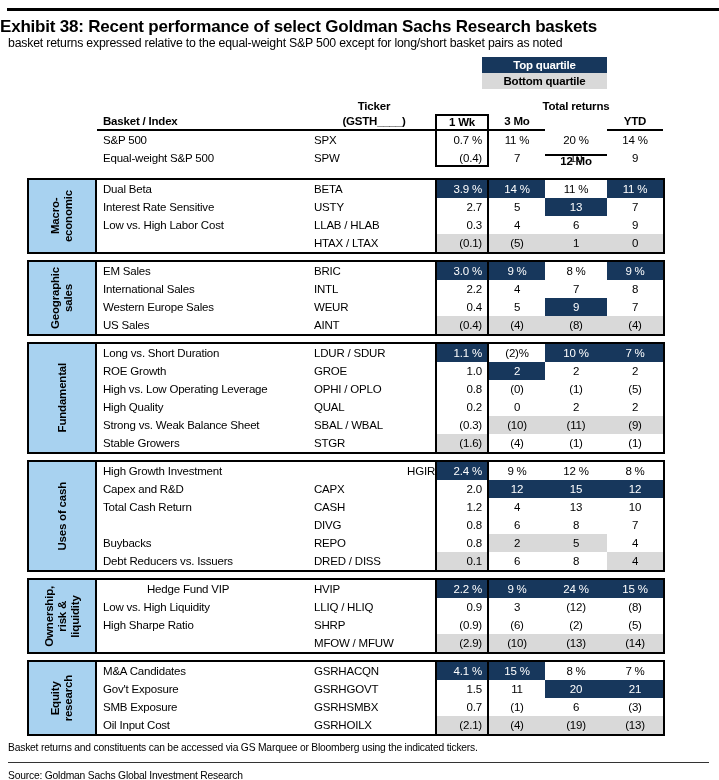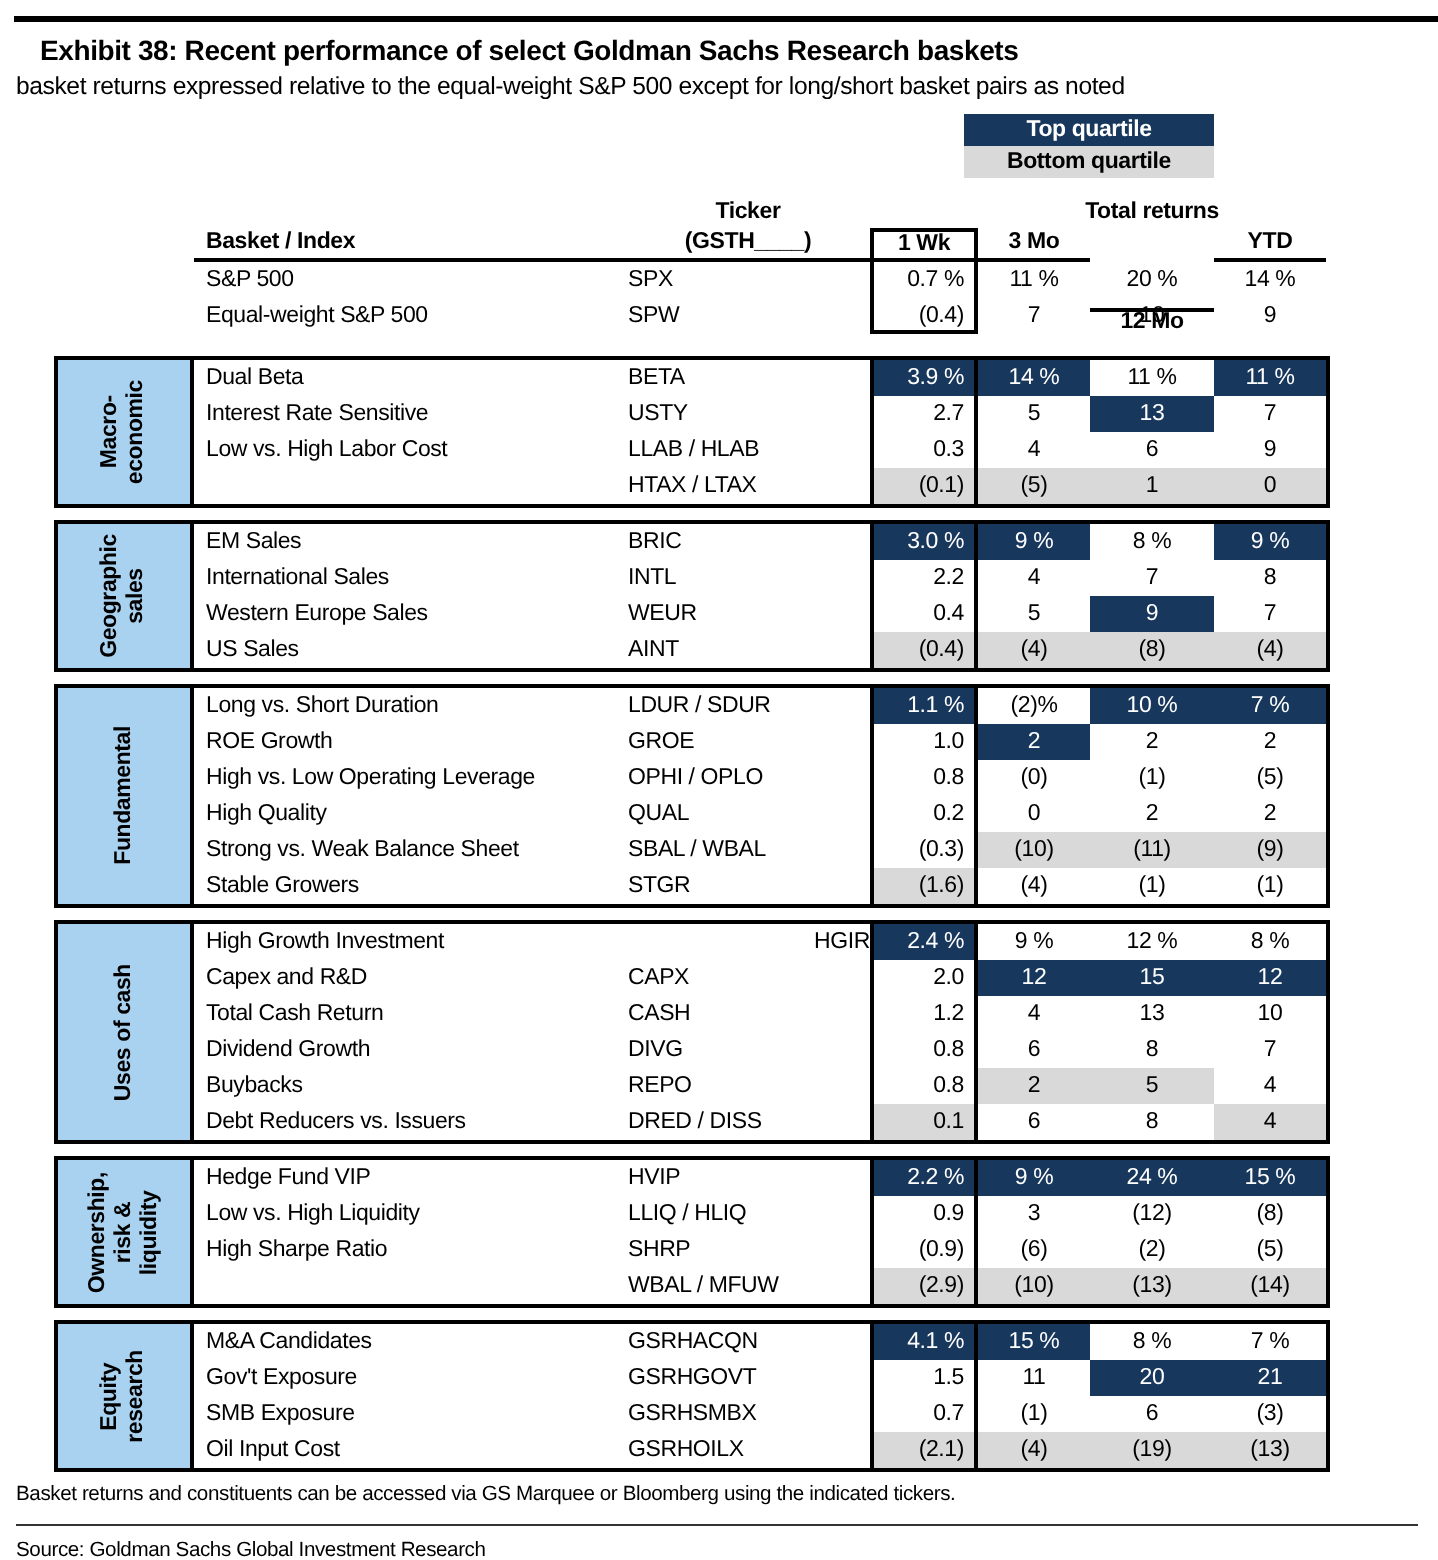--- a/index.html
+++ b/index.html
@@ -1,20 +1,20 @@
 <!DOCTYPE html>
 <html><head>
 <meta charset="utf-8">
 <style>
   * { margin:0; padding:0; box-sizing:border-box; }
   body { background:#fff; font-family:"Liberation Sans", sans-serif; }
   .page { position:relative; width:719px; height:780px; background:#fff; color:#000; overflow:hidden; }
 
   .top-rule { position:absolute; left:7px; right:0; top:8px; border-top:3px solid #000; }
-  .title { position:absolute; left:20px; top:17px; font-size:14px; font-weight:bold; letter-spacing:-0.2px; }
+  .title { position:absolute; left:0; top:17px; font-size:17px; font-weight:bold; letter-spacing:-0.2px; }
   .subtitle { position:absolute; left:8px; top:36px; font-size:12.3px; letter-spacing:-0.2px; }
 
   .legend { position:absolute; left:482px; top:57px; width:125px; }
   .legend-row { height:16px; line-height:16px; text-align:center; font-weight:bold; font-size:11.5px; letter-spacing:-0.2px; }
 
   .table-wrap { position:absolute; left:27px; top:98px; }
 
   .grid-cols { display:grid; grid-template-columns:68px 216px 122px 54px 56px 62px 56px; }
   #hdr-grid { grid-template-rows:16px 17px 18px 18px; width:638px;
               border-left:2px solid transparent; border-right:2px solid transparent; }
@@ -202,21 +202,20 @@
           <div class="cell c-num c-wk" style="grid-area: 2 / 4;">2.0</div>
           <div class="cell c-num hl-top" style="grid-area: 2 / 5;">12</div>
           <div class="cell c-num hl-top" style="grid-area: 2 / 6;">15</div>
           <div class="cell c-num hl-top" style="grid-area: 2 / 7;">12</div>
           <div class="cell c-name" style="grid-area: 3 / 2;">Total Cash Return</div>
           <div class="cell c-ticker" style="grid-area: 3 / 3;">CASH</div>
           <div class="cell c-num c-wk" style="grid-area: 3 / 4;">1.2</div>
           <div class="cell c-num" style="grid-area: 3 / 5;">4</div>
           <div class="cell c-num" style="grid-area: 3 / 6;">13</div>
           <div class="cell c-num" style="grid-area: 3 / 7;">10</div>
-          <div class="cell c-name" style="grid-area: 4 / 2;">Dividend Growth</div>
           <div class="cell c-ticker" style="grid-area: 4 / 3;">DIVG</div>
           <div class="cell c-num c-wk" style="grid-area: 4 / 4;">0.8</div>
           <div class="cell c-num" style="grid-area: 4 / 5;">6</div>
           <div class="cell c-num" style="grid-area: 4 / 6;">8</div>
           <div class="cell c-num" style="grid-area: 4 / 7;">7</div>
           <div class="cell c-name" style="grid-area: 5 / 2;">Buybacks</div>
           <div class="cell c-ticker" style="grid-area: 5 / 3;">REPO</div>
           <div class="cell c-num c-wk" style="grid-area: 5 / 4;">0.8</div>
           <div class="cell c-num hl-bottom" style="grid-area: 5 / 5;">2</div>
           <div class="cell c-num hl-bottom" style="grid-area: 5 / 6;">5</div>
@@ -227,39 +226,39 @@
           <div class="cell c-num" style="grid-area: 6 / 5;">6</div>
           <div class="cell c-num" style="grid-area: 6 / 6;">8</div>
           <div class="cell c-num hl-bottom" style="grid-area: 6 / 7;">4</div>
         </div>
         <div class="grid-cols group">
           <div class="glabel-cell" style="grid-area: 1 / 1 / span 4;">
             <div class="glabel-text">Ownership,
 risk &amp;
 liquidity</div>
           </div>
-          <div class="cell c-name" style="grid-area: 1 / 2;">Hedge Fund VIP</div>
+          <div class="cell c-name" style="grid-area: 1 / 2; margin-left: 44px;">Hedge Fund VIP</div>
           <div class="cell c-ticker" style="grid-area: 1 / 3;">HVIP</div>
           <div class="cell c-num c-wk hl-top" style="grid-area: 1 / 4;">2.2 %</div>
           <div class="cell c-num hl-top" style="grid-area: 1 / 5;">9 %</div>
           <div class="cell c-num hl-top" style="grid-area: 1 / 6;">24 %</div>
           <div class="cell c-num hl-top" style="grid-area: 1 / 7;">15 %</div>
           <div class="cell c-name" style="grid-area: 2 / 2;">Low vs. High Liquidity</div>
           <div class="cell c-ticker" style="grid-area: 2 / 3;">LLIQ / HLIQ</div>
           <div class="cell c-num c-wk" style="grid-area: 2 / 4;">0.9</div>
           <div class="cell c-num" style="grid-area: 2 / 5;">3</div>
           <div class="cell c-num" style="grid-area: 2 / 6;">(12)</div>
           <div class="cell c-num" style="grid-area: 2 / 7;">(8)</div>
           <div class="cell c-name" style="grid-area: 3 / 2;">High Sharpe Ratio</div>
           <div class="cell c-ticker" style="grid-area: 3 / 3;">SHRP</div>
           <div class="cell c-num c-wk" style="grid-area: 3 / 4;">(0.9)</div>
           <div class="cell c-num" style="grid-area: 3 / 5;">(6)</div>
           <div class="cell c-num" style="grid-area: 3 / 6;">(2)</div>
           <div class="cell c-num" style="grid-area: 3 / 7;">(5)</div>
-          <div class="cell c-ticker" style="grid-area: 4 / 3;">WBAL / MFUW</div>
+          <div class="cell c-ticker" style="grid-area: 4 / 3;">MFOW / MFUW</div>
           <div class="cell c-num c-wk hl-bottom" style="grid-area: 4 / 4;">(2.9)</div>
           <div class="cell c-num hl-bottom" style="grid-area: 4 / 5;">(10)</div>
           <div class="cell c-num hl-bottom" style="grid-area: 4 / 6;">(13)</div>
           <div class="cell c-num hl-bottom" style="grid-area: 4 / 7;">(14)</div>
         </div>
         <div class="grid-cols group">
           <div class="glabel-cell" style="grid-area: 1 / 1 / span 4;">
             <div class="glabel-text">Equity
 research</div>
           </div>

